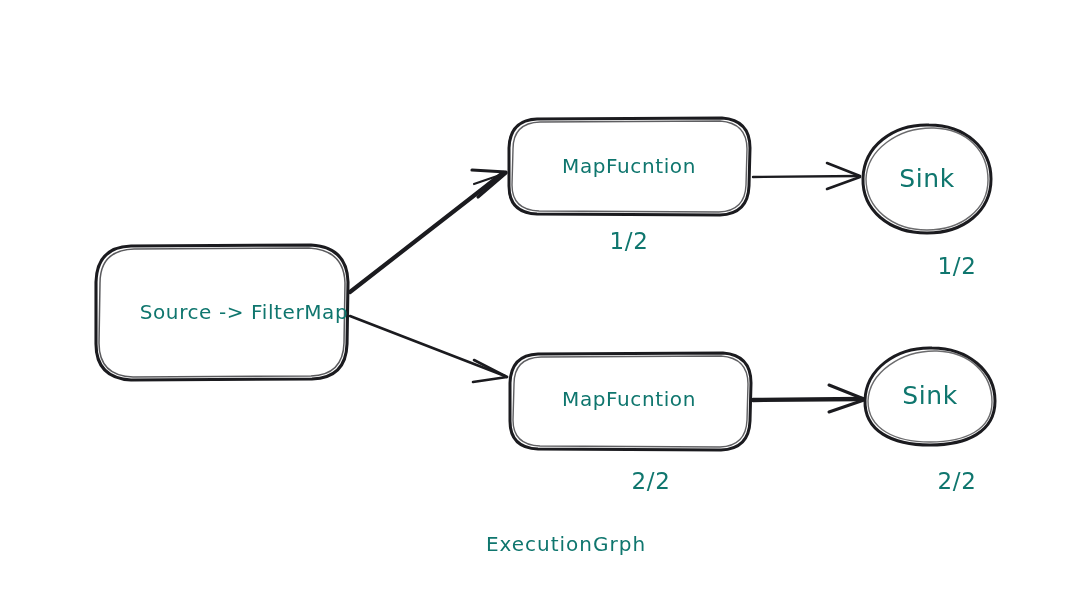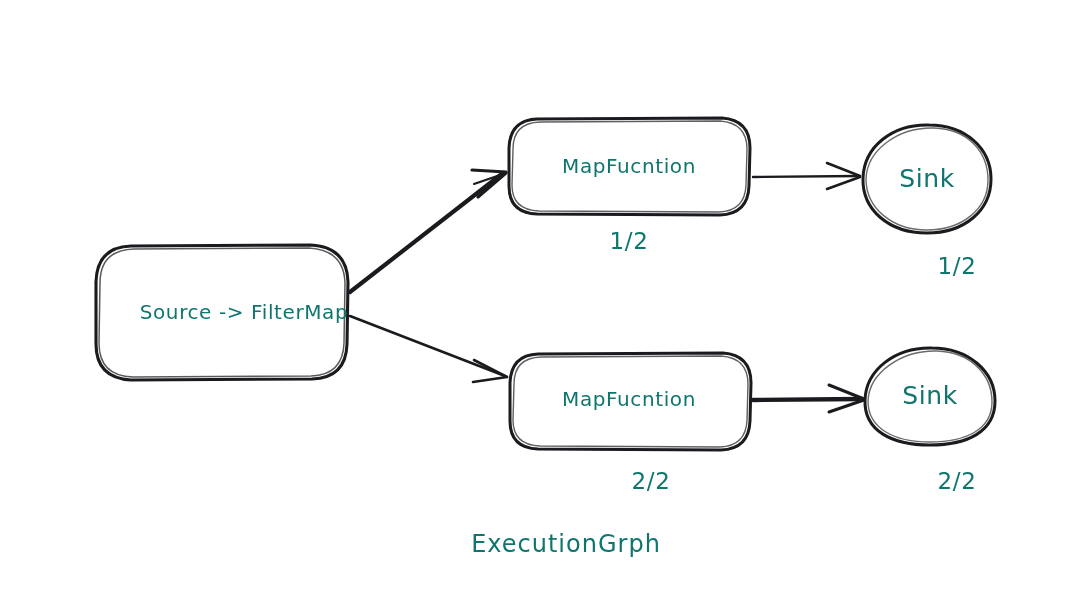--- a/index.html
+++ b/index.html
@@ -42,21 +42,21 @@
     font-size: 20px;
     font-weight: 400;
   }
   .node-label.small {
     font-size: 25px;
   }
   .count-label {
     font-size: 23px;
   }
   .caption-label {
-    font-size: 24px;
+    font-size: 20px;
     letter-spacing: 1px;
   }
   .lbl-source  { left: 232px; top: 312px; margin-left: 12px; }
   .lbl-map1    { left: 629px; top: 166px; }
   .lbl-map2    { left: 629px; top: 399px; }
   .lbl-sink1   { left: 927px; top: 178px; }
   .lbl-sink2   { left: 930px; top: 395px; }
   .cnt-map1    { left: 629px; top: 241px; }
   .cnt-map2    { left: 651px; top: 481px; }
   .cnt-sink1   { left: 957px; top: 266px; }

